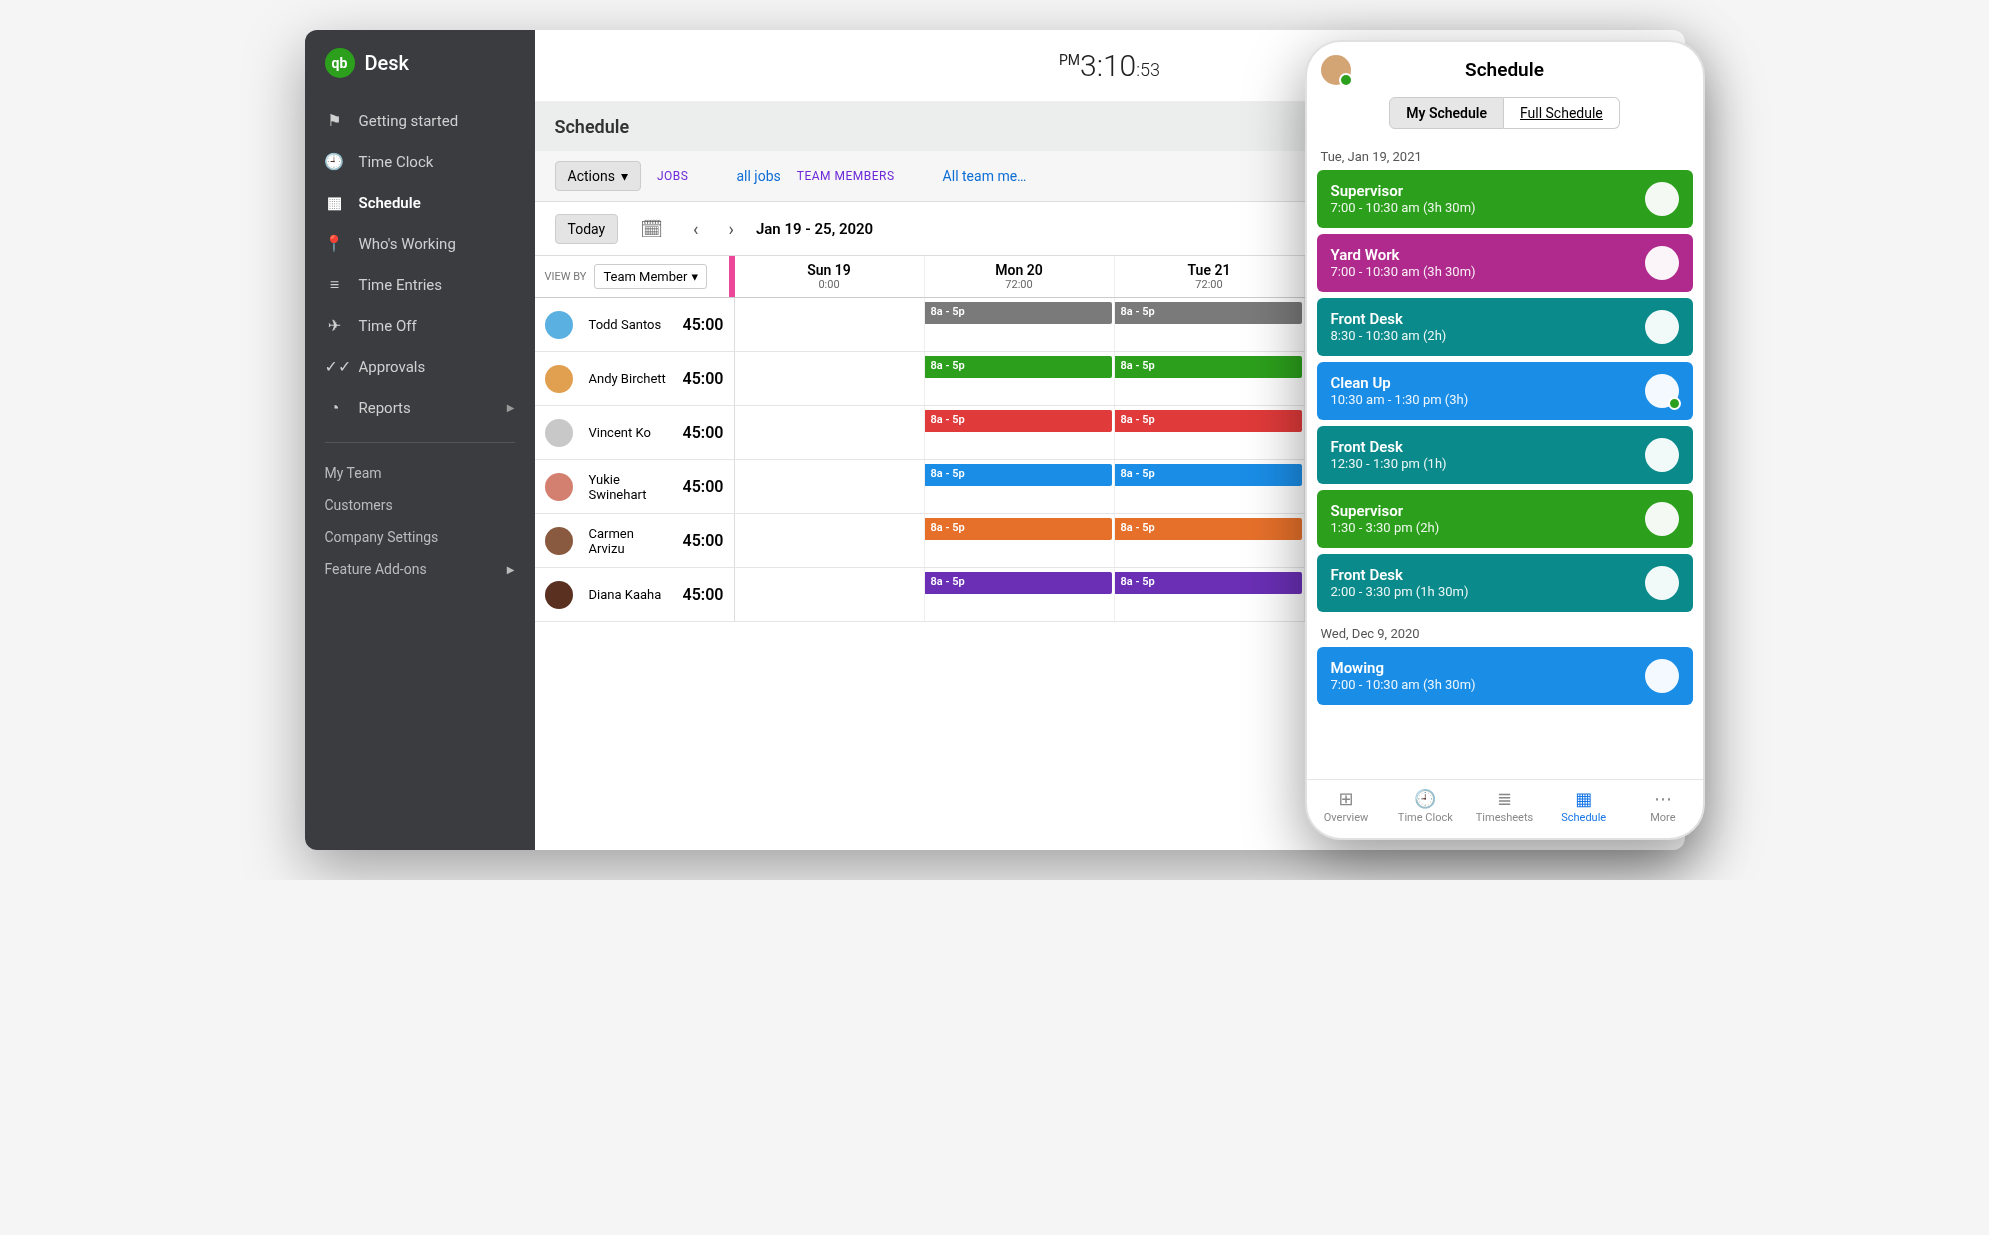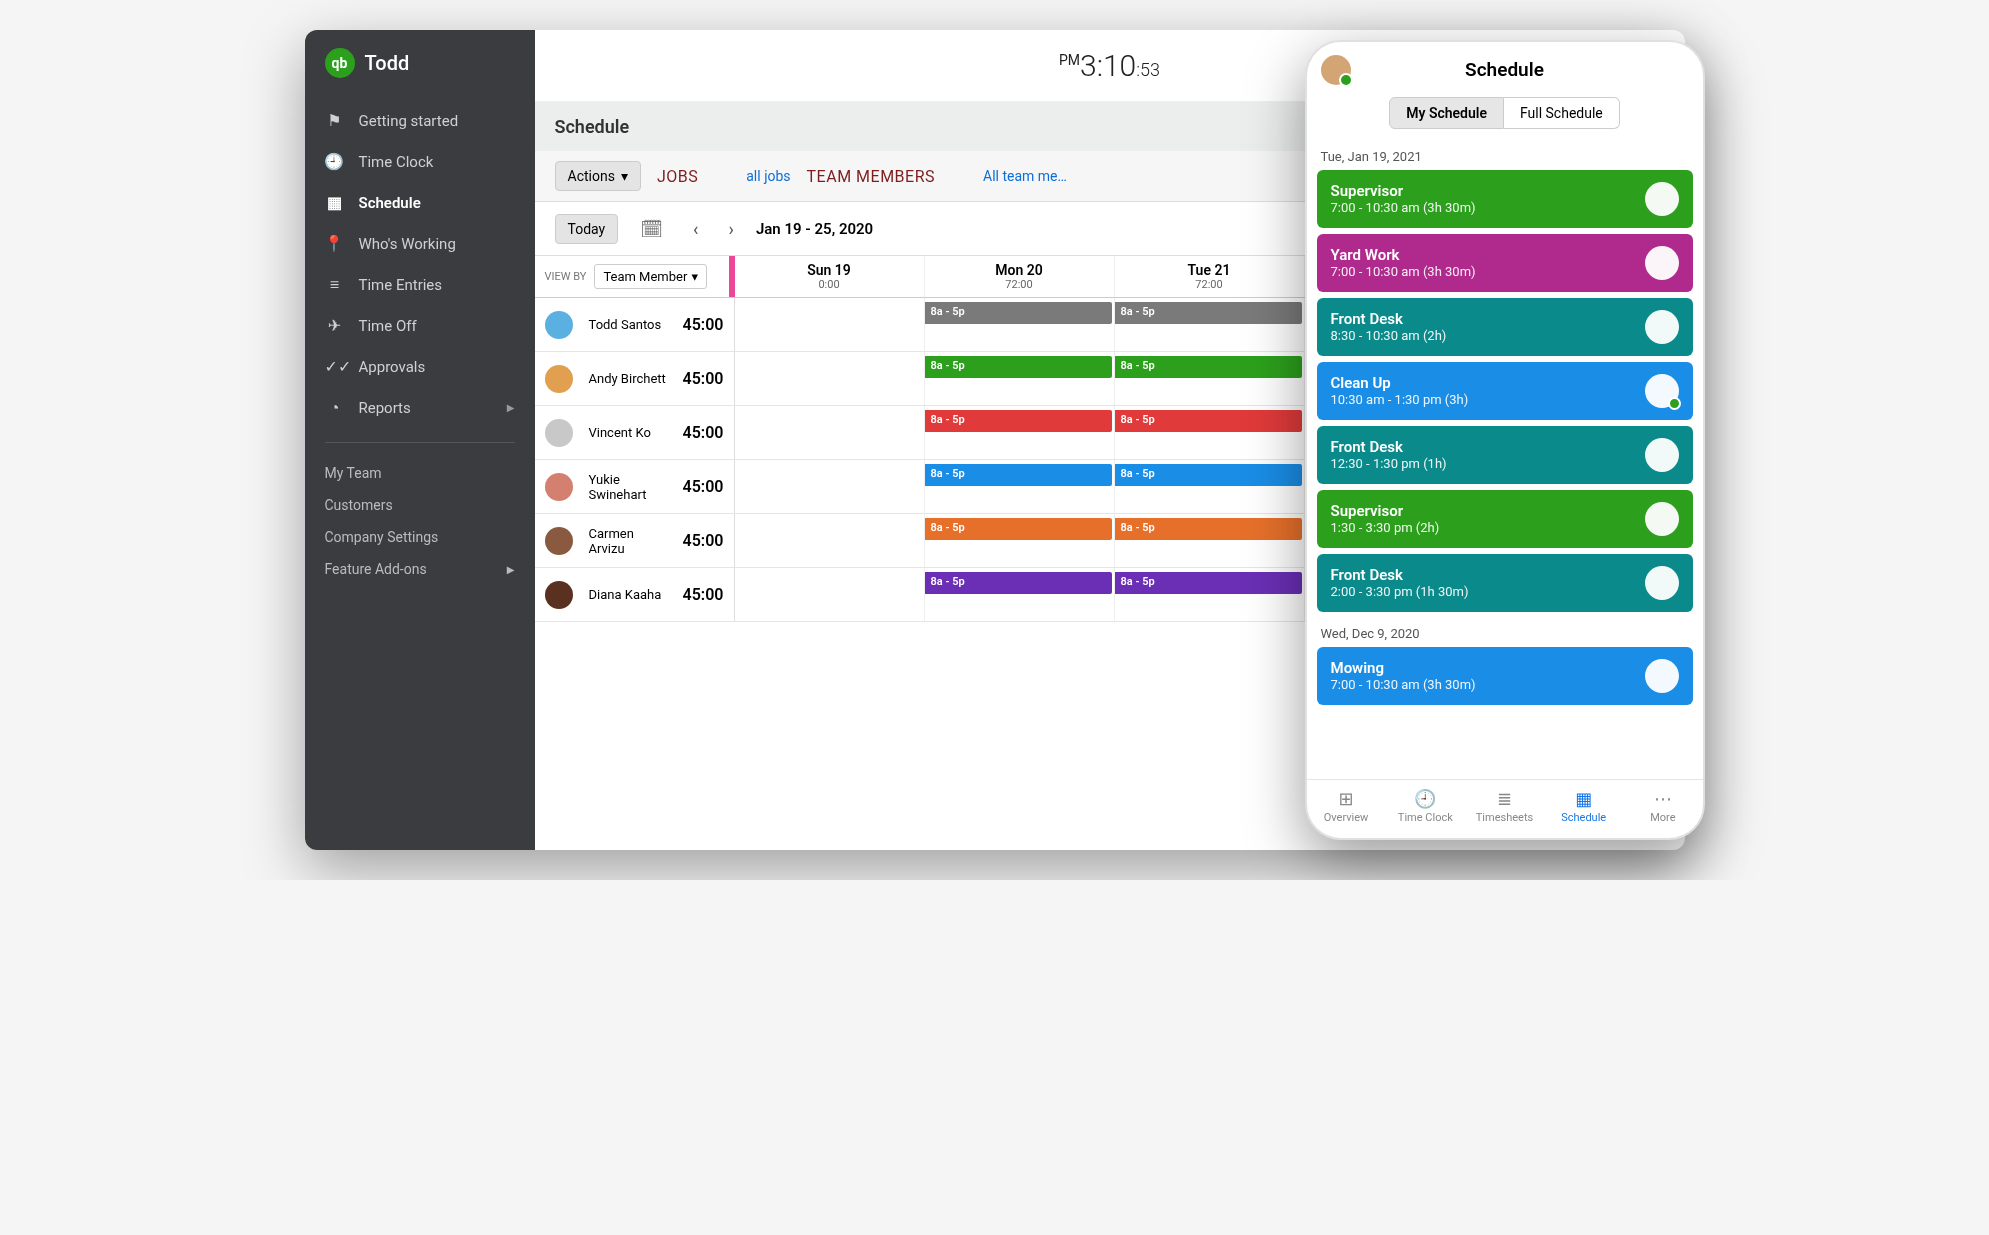--- a/index.html
+++ b/index.html
@@ -19,21 +19,21 @@
 .main { flex: 1; display: flex; flex-direction: column; justify-content: center; }
 .topbar { height: 72px; display: flex; align-items: center; justify-content: center; position: relative; border-bottom: 1px solid #eee; }
 .clock { font-size: 30px; font-weight: 300; color: #222; }
 .clock .ampm { font-size: 14px; vertical-align: super; font-weight: 400; }
 .clock .sec { font-size: 18px; }
 .qb-corner { position: absolute; right: 24px; display: flex; align-items: center; gap: 8px; color: #555; font-size: 15px; }
 .qb-dot{width:22px;height:22px;border-radius:50%;background:#666;display:flex;align-items:center;justify-content:center;color:#fff;font-size:11px;font-weight:bold;}
 .sched-head { background: #eceded; padding: 14px 20px; font-size: 18px; font-weight: 600; color:#333; }
 .toolbar { display: flex; align-items: center; gap: 16px; padding: 10px 20px; background:#f6f6f6; border-bottom:1px solid #ddd; font-size:14px; }
 .btn { background: #e4e4e4; border: 1px solid #ccc; border-radius: 4px; padding: 6px 12px; cursor: pointer; display:flex; align-items:center; gap:6px; font-size:14px;}
-.filter-label{color:#7f1d1d;font-size:16px;letter-spacing:0.5px;}
+.filter-label{color:#6d28d9;font-size:12px;letter-spacing:0.5px;}
 .filter-val{color:#0d6ed6;cursor:pointer;margin-left:32px;}
 .toolbar2{display:flex;align-items:center;gap:14px;padding:10px 20px;border-bottom:1px solid #ddd;}
 .nav-arrow{font-size:18px;color:#555;cursor:pointer;padding:4px 8px;}
 .date-range{font-weight:600;font-size:15px;}
 .my-btn{margin-left:auto;border:2px solid #1877e6;color:#1877e6;background:#fff;border-radius:4px;padding:5px 10px;font-weight:600;}
 .sched-grid{flex:1;overflow:hidden;}
 .grid-head{display:flex;border-bottom:1px solid #ccc;}
 .row-head{width:200px;display:flex;align-items:center;padding:0 10px;gap:8px;border-right:6px solid #ec4899;}
 .viewby-lbl{font-size:11px;color:#777;}
 .viewby-sel{border:1px solid #ccc;border-radius:3px;padding:4px 8px;font-size:13px;display:flex;align-items:center;gap:4px;}
@@ -50,21 +50,21 @@
 .shift{height:22px;color:#fff;font-size:11px;font-weight:600;padding:3px 6px;border-radius:0 2px 2px 0;}
 
 .mobile{position:absolute;right:-20px;top:10px;width:400px;height:800px;border-radius:36px;background:#fff;box-shadow:0 20px 60px rgba(0,0,0,0.4);overflow:hidden;display:flex;flex-direction:column;border:2px solid #e0e0e0;}
 .m-header{padding:16px 14px 10px;display:flex;align-items:center;justify-content:center;position:relative;}
 .m-avatar{position:absolute;left:14px;width:30px;height:30px;border-radius:50%;background:#d4a574;}
 .m-avatar::after{content:'';position:absolute;right:-2px;bottom:-2px;width:10px;height:10px;background:#2ca01c;border:2px solid #fff;border-radius:50%;}
 .m-title{font-size:19px;font-weight:600;}
 .m-tabs{display:flex;justify-content:center;gap:0;padding:6px 0 12px;}
 .m-tab{padding:7px 16px;font-size:14px;border:1px solid #ccc;cursor:pointer;}
 .m-tab.left{border-radius:6px 0 0 6px;}
-.m-tab.right{border-radius:0 6px 6px 0;border-left:0;}
+.m-tab.right{border-radius:0 6px 6px 0;border-left:0;text-decoration:underline;}
 .m-tab.active{background:#e6e6e6;font-weight:600;}
 .m-body{flex:1;overflow-y:auto;padding:0 10px;}
 .m-date{font-size:13px;color:#555;padding:8px 4px 6px;}
 .m-card{display:flex;align-items:flex-start;padding:12px 14px;border-radius:6px;margin-bottom:6px;color:#fff;}
 .m-card-text{flex:1;}
 .m-card-title{font-weight:600;font-size:15px;}
 .m-card-sub{font-size:13px;opacity:0.92;}
 .m-card-av{width:34px;height:34px;border-radius:50%;background:rgba(255,255,255,0.95);position:relative;}
 .m-card-av.dot::after{content:'';position:absolute;right:-2px;bottom:-2px;width:9px;height:9px;background:#2ca01c;border:2px solid #fff;border-radius:50%;}
 .m-nav{display:flex;border-top:1px solid #e5e5e5;padding:8px 0 14px;}
@@ -73,21 +73,21 @@
 .m-nav-icon{font-size:18px;display:block;margin-bottom:2px;}
 </style>
 </head>
 <body>
 
 <div class="stage">
   <div class="desktop">
     <div class="sidebar">
       <div class="brand">
         <div class="logo-circle">qb</div>
-        <span>Todd</span>
+        <span>Desk</span>
       </div>
       <div id="nav-list">
           <div class="nav-item">
             <span class="icon">⚑</span>
             <span>Getting started</span>
           </div>
           <div class="nav-item">
             <span class="icon">🕘</span>
             <span>Time Clock</span>
           </div>

